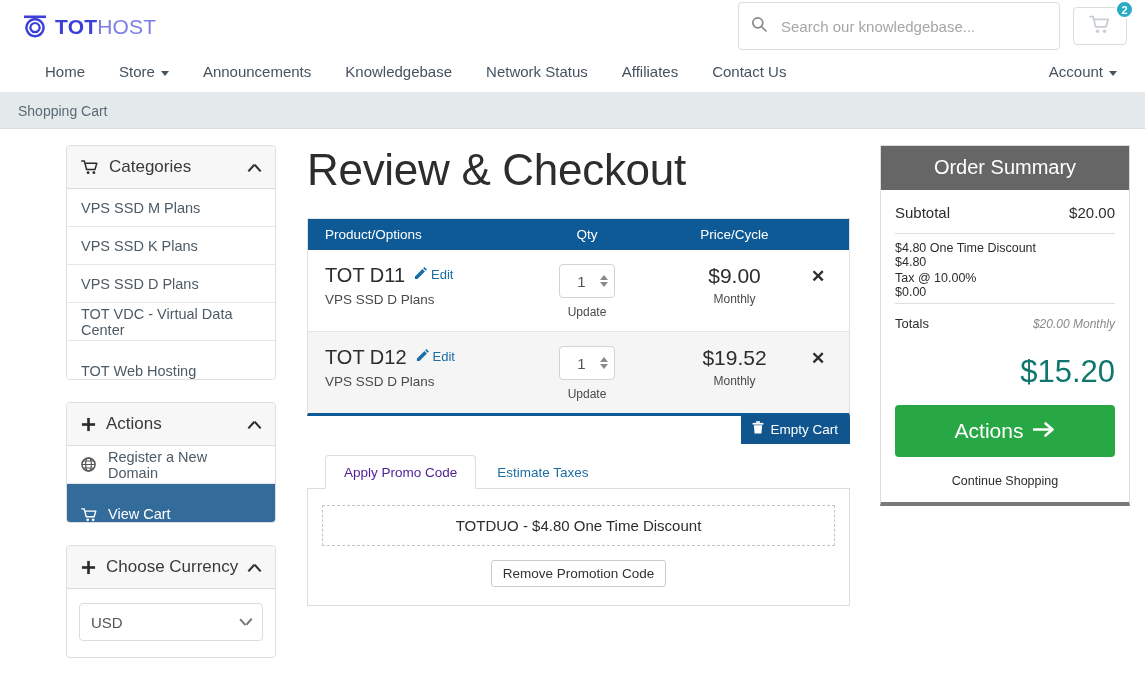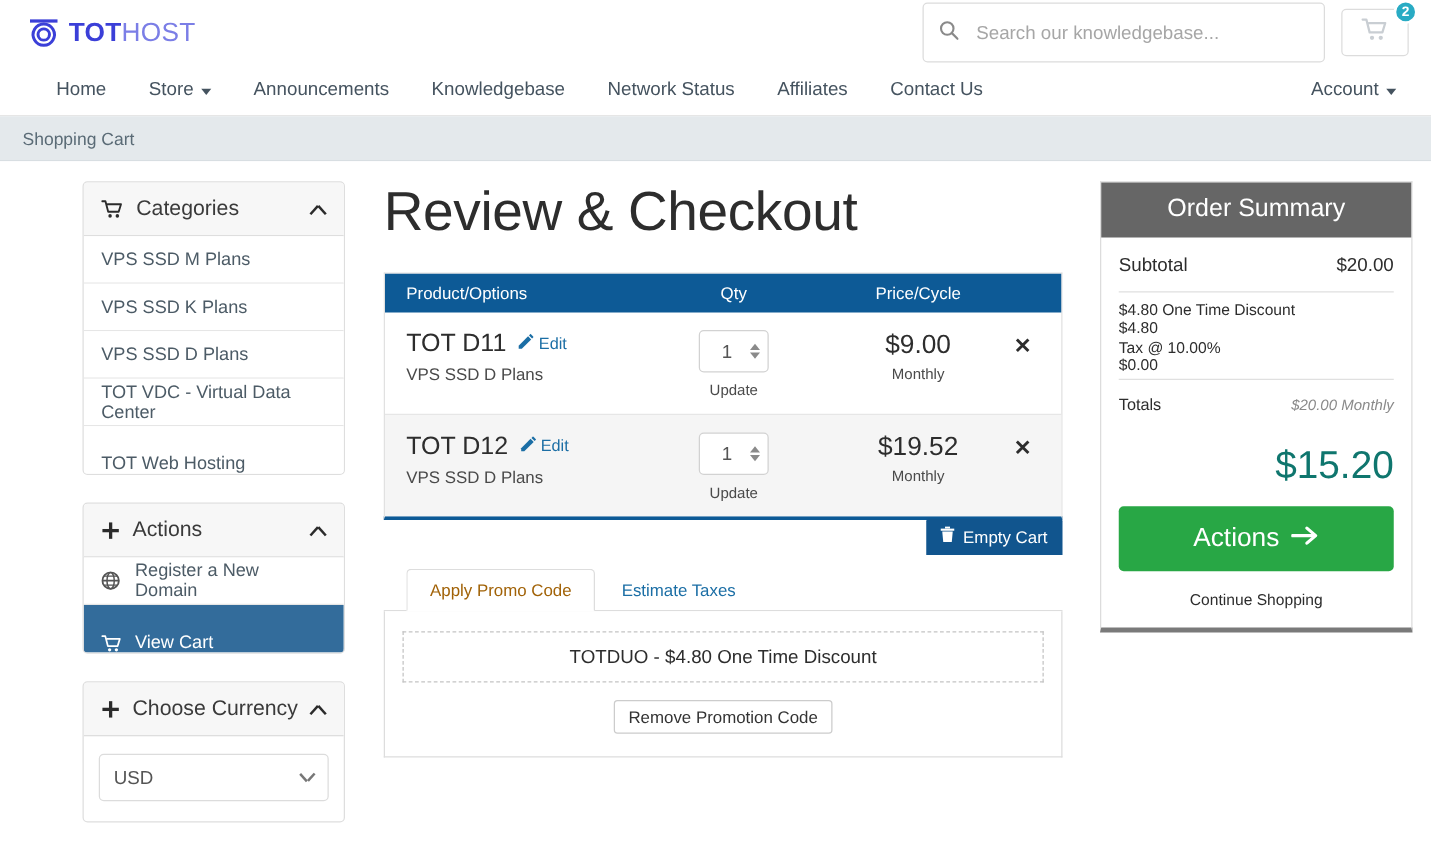--- a/index.html
+++ b/index.html
@@ -379,21 +379,21 @@
     border: 1px solid transparent;
     border-radius: 4px 4px 0 0;
     position: relative;
     top: 1px;
     background: transparent;
   }
   .tab.active {
     background: #ffffff;
     border-color: #dddddd;
     border-bottom-color: #ffffff;
-    color: #a16207;
+    color: #4c1d95;
     text-align: center;
   }
   .promo-body {
     border: 1px solid #dddddd;
     border-top: none;
     background: #fff;
     padding: 16px 14px 18px 14px;
     text-align: center;
   }
   .promo-code-box {

